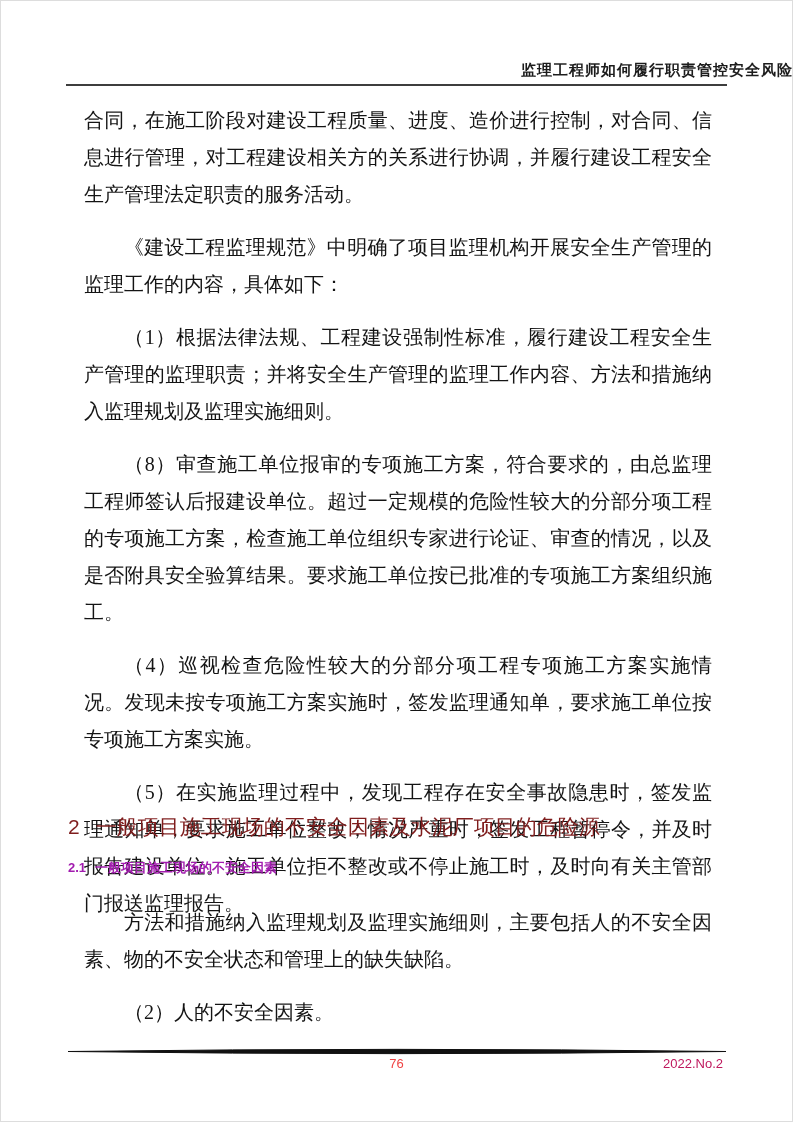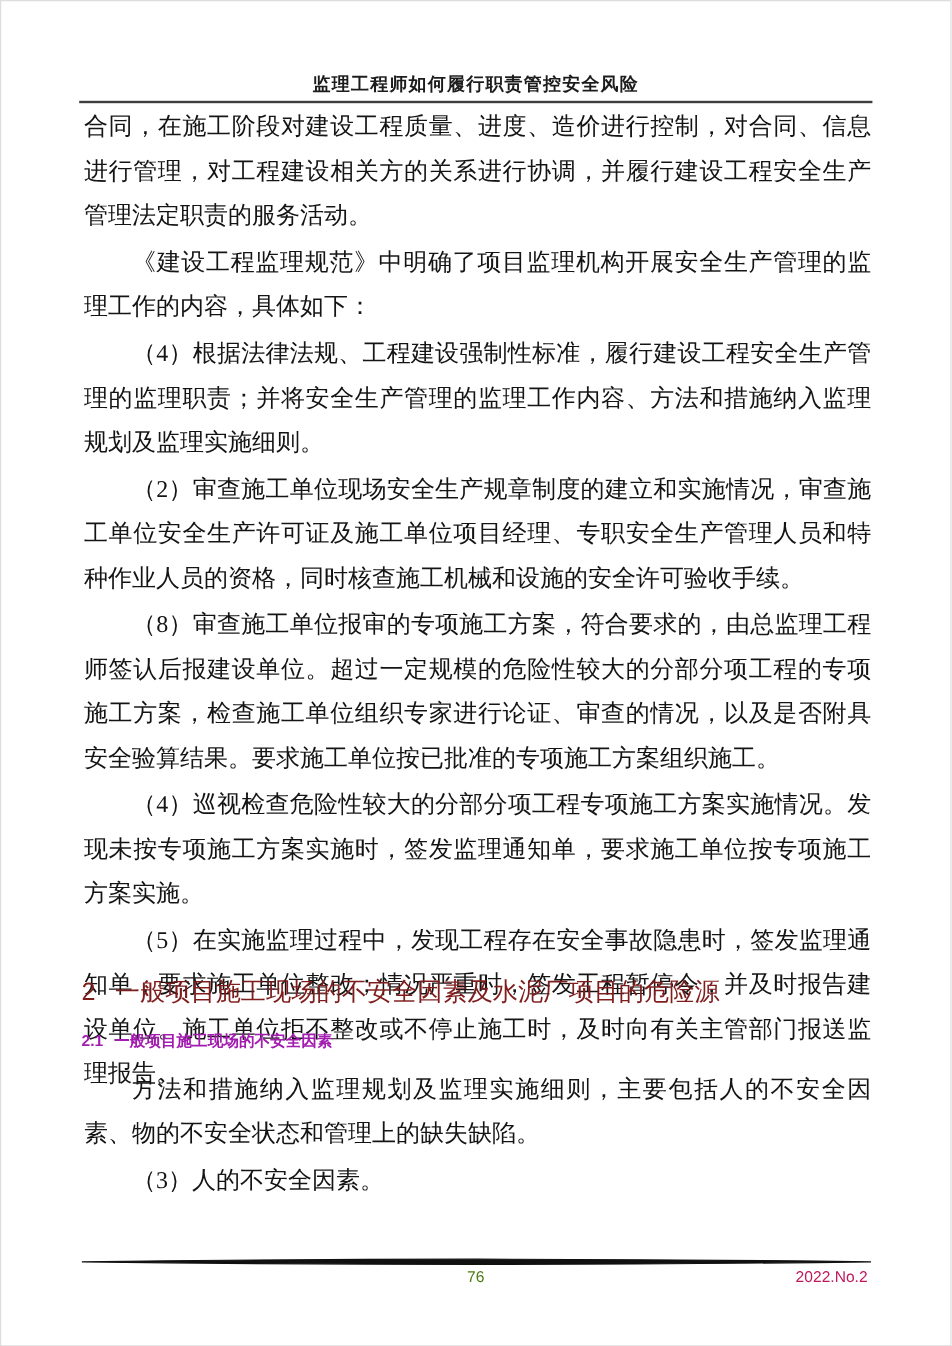--- a/index.html
+++ b/index.html
@@ -17,21 +17,21 @@
     margin: 0 auto;
     box-shadow: 0 0 0 1px #dddddd inset;
   }
 
   
   .running-title {
     position: absolute;
     top: 61px;
     left: 0;
     right: 0;
-    text-align: center;
+    text-align: right;
     font-family: "Liberation Serif", "DejaVu Serif", serif;
     font-size: 15px;
     font-weight: bold;
     letter-spacing: 1px;
     color: #1c1c1c;
   }
   .header-rule {
     position: absolute;
     top: 84px;
     left: 66px;
@@ -46,21 +46,21 @@
     left: 68px;
     width: 660px;
     font-family: "Liberation Serif", "DejaVu Serif", serif;
     font-size: 20px;
     line-height: 37px;
     text-align: justify;
     color: #141414;
   }
   .body-text-1 { top: 86px; }
   .body-text-2 { top: 888px; }
-  .para { margin: 2px; }
+  .para { margin: 16px; }
   .para.indent { text-indent: 2em; }
 
   
   .section-heading {
     position: absolute;
     top: 814px;
     left: 68px;
     width: 660px;
     margin: 0;
     font-family: "Liberation Sans", "DejaVu Sans", sans-serif;
@@ -95,21 +95,21 @@
     height: 9px;
   }
   .page-number {
     position: absolute;
     top: 1056px;
     left: 0;
     right: 0;
     text-align: center;
     font-family: "Liberation Sans", "DejaVu Sans", sans-serif;
     font-size: 13px;
-    color: #4d7c0f;
+    color: #ef4444;
   }
   .issue-label {
     position: absolute;
     top: 1056px;
     right: 70px;
     font-family: "Liberation Sans", "DejaVu Sans", sans-serif;
     font-size: 13px;
     color: #be185d;
   }
 </style>
@@ -117,38 +117,37 @@
 <body>
 
 <div class="page">
 
   <div class="running-title">监理工程师如何履行职责管控安全风险</div>
   <div class="header-rule"></div>
 
   <main class="body-text body-text-1">
     <p class="para">合同，在施工阶段对建设工程质量、进度、造价进行控制，对合同、信息进行管理，对工程建设相关方的关系进行协调，并履行建设工程安全生产管理法定职责的服务活动。</p>
     <p class="para indent">《建设工程监理规范》中明确了项目监理机构开展安全生产管理的监理工作的内容，具体如下：</p>
-    <p class="para indent">（4）根据法律法规、工程建设强制性标准，履行建设工程安全生产管理的监理职责；并将安全生产管理的监理工作内容、方法和措施纳入监理规划及监理实施细则。</p>
-    <p class="para indent">（2）审查施工单位现场安全生产规章制度的建立和实施情况，审查施工单位安全生产许可证及施工单位项目经理、专职安全生产管理人员和特种作业人员的资格，同时核查施工机械和设施的安全许可验收手续。</p>
+    <p class="para indent">（1）根据法律法规、工程建设强制性标准，履行建设工程安全生产管理的监理职责；并将安全生产管理的监理工作内容、方法和措施纳入监理规划及监理实施细则。</p>
     <p class="para indent">（8）审查施工单位报审的专项施工方案，符合要求的，由总监理工程师签认后报建设单位。超过一定规模的危险性较大的分部分项工程的专项施工方案，检查施工单位组织专家进行论证、审查的情况，以及是否附具安全验算结果。要求施工单位按已批准的专项施工方案组织施工。</p>
     <p class="para indent">（4）巡视检查危险性较大的分部分项工程专项施工方案实施情况。发现未按专项施工方案实施时，签发监理通知单，要求施工单位按专项施工方案实施。</p>
     <p class="para indent">（5）在实施监理过程中，发现工程存在安全事故隐患时，签发监理通知单，要求施工单位整改；情况严重时，签发工程暂停令，并及时报告建设单位。施工单位拒不整改或不停止施工时，及时向有关主管部门报送监理报告。</p>
   </main>
 
   <h1 class="section-heading">
     <span class="sec-num">2</span><span>一般项目施工现场的不安全因素及水泥厂项目的危险源</span>
   </h1>
 
   <h2 class="subsection-heading">
     <span class="sec-num">2.1</span><span>一般项目施工现场的不安全因素</span>
   </h2>
 
   <div class="body-text body-text-2">
     <p class="para indent">方法和措施纳入监理规划及监理实施细则，主要包括人的不安全因素、物的不安全状态和管理上的缺失缺陷。</p>
-    <p class="para indent">（3）人的不安全因素。</p>
+    <p class="para indent">（2）人的不安全因素。</p>
   </div>
 
   <svg class="footer-rule" viewBox="0 0 658 9" preserveAspectRatio="none" aria-hidden="true">
     <path d="M0,4.5 Q329,0.2 658,4.5 Q329,8.8 0,4.5 Z" fill="#111111" stroke="#111111" stroke-width="1"></path>
   </svg>
 
   <div class="page-number">76</div>
 
   <div class="issue-label">2022.No.2</div>
 

